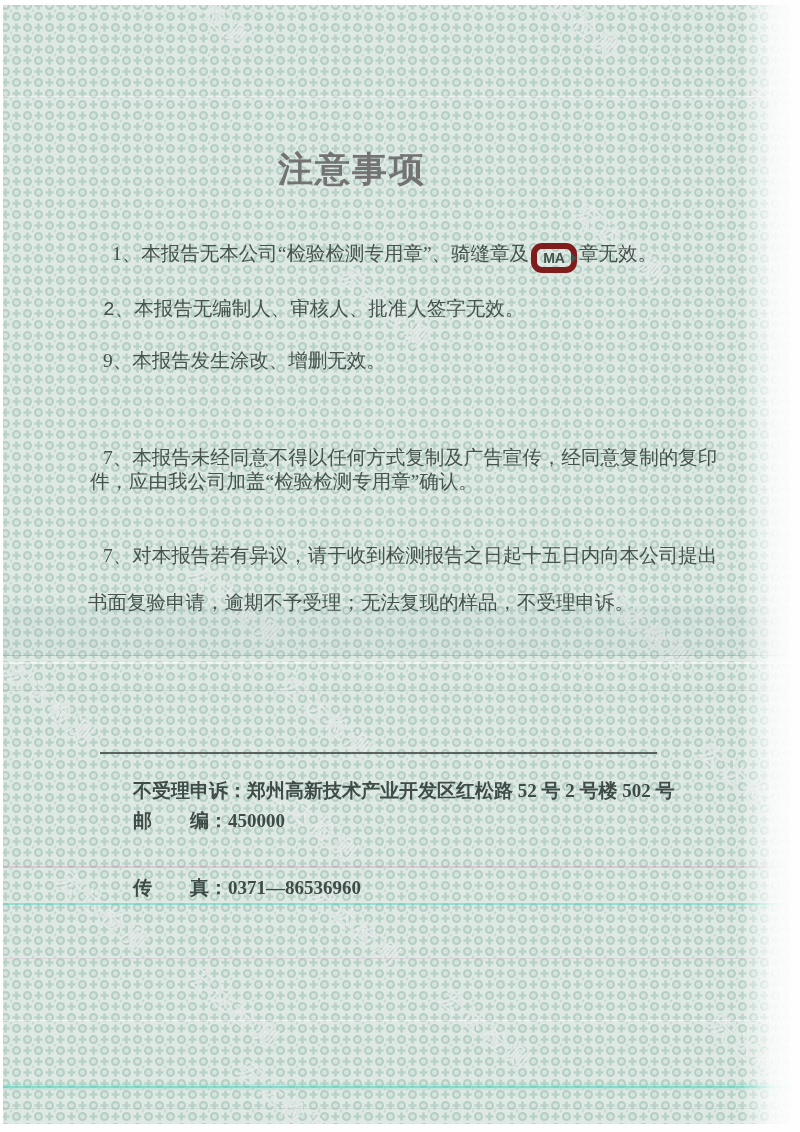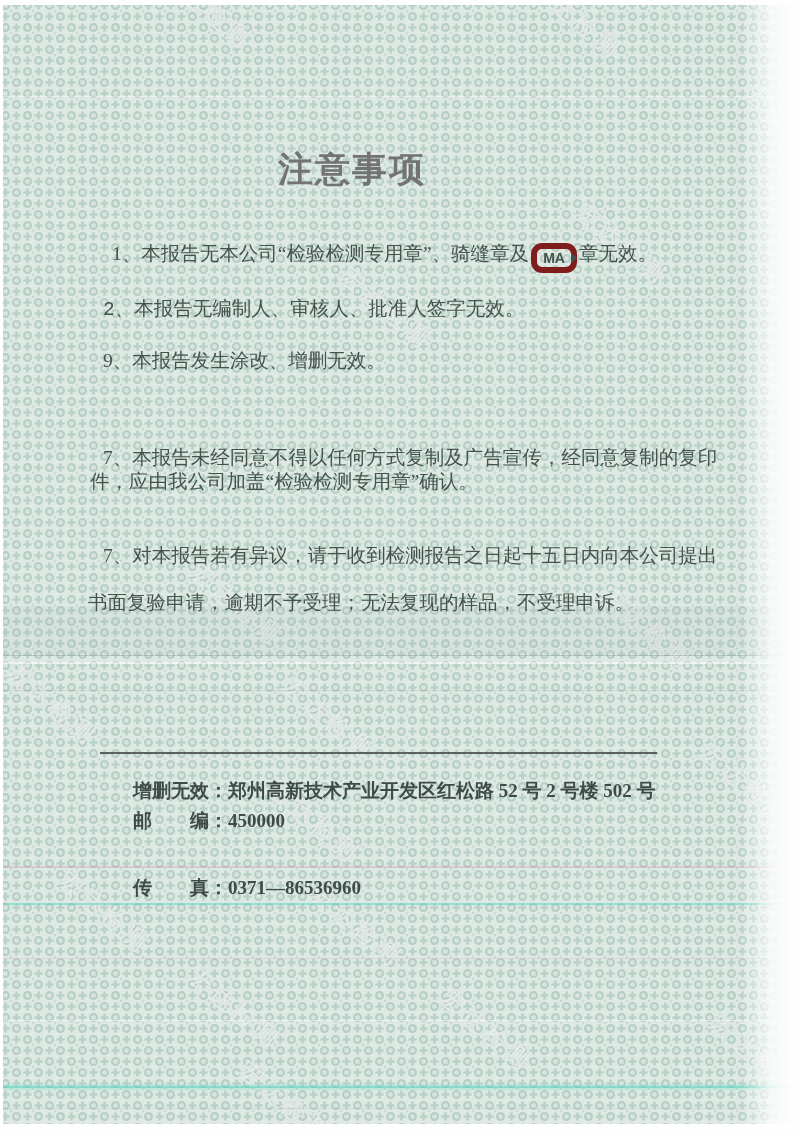--- a/index.html
+++ b/index.html
@@ -116,21 +116,21 @@
   </div>
   <div class="txt n2">2、本报告无编制人、审核人、批准人签字无效。</div>
   <div class="txt n3">9、本报告发生涂改、增删无效。</div>
   <div class="txt n5a">7、本报告未经同意不得以任何方式复制及广告宣传，经同意复制的复印</div>
   <div class="txt n5b">件，应由我公司加盖“检验检测专用章”确认。</div>
   <div class="txt n6a">7、对本报告若有异议，请于收到检测报告之日起十五日内向本公司提出</div>
   <div class="txt n6b">书面复验申请，逾期不予受理；无法复现的样品，不受理申诉。</div>
 
   <div class="rule"></div>
   <div class="f f-addr">
-    <span>增删无效：</span><span>郑州高新技术产业开发区红松路 52 号 2 号楼 502 号</span>
+    <span>不受理申诉：</span><span>郑州高新技术产业开发区红松路 52 号 2 号楼 502 号</span>
   </div>
   <div class="f f-post">
     <span>邮　　编：</span><span>450000</span>
   </div>
   <div class="f f-fax">
     <span>传　　真：</span><span>0371—86536960</span>
   </div>
 
 </div>
 

